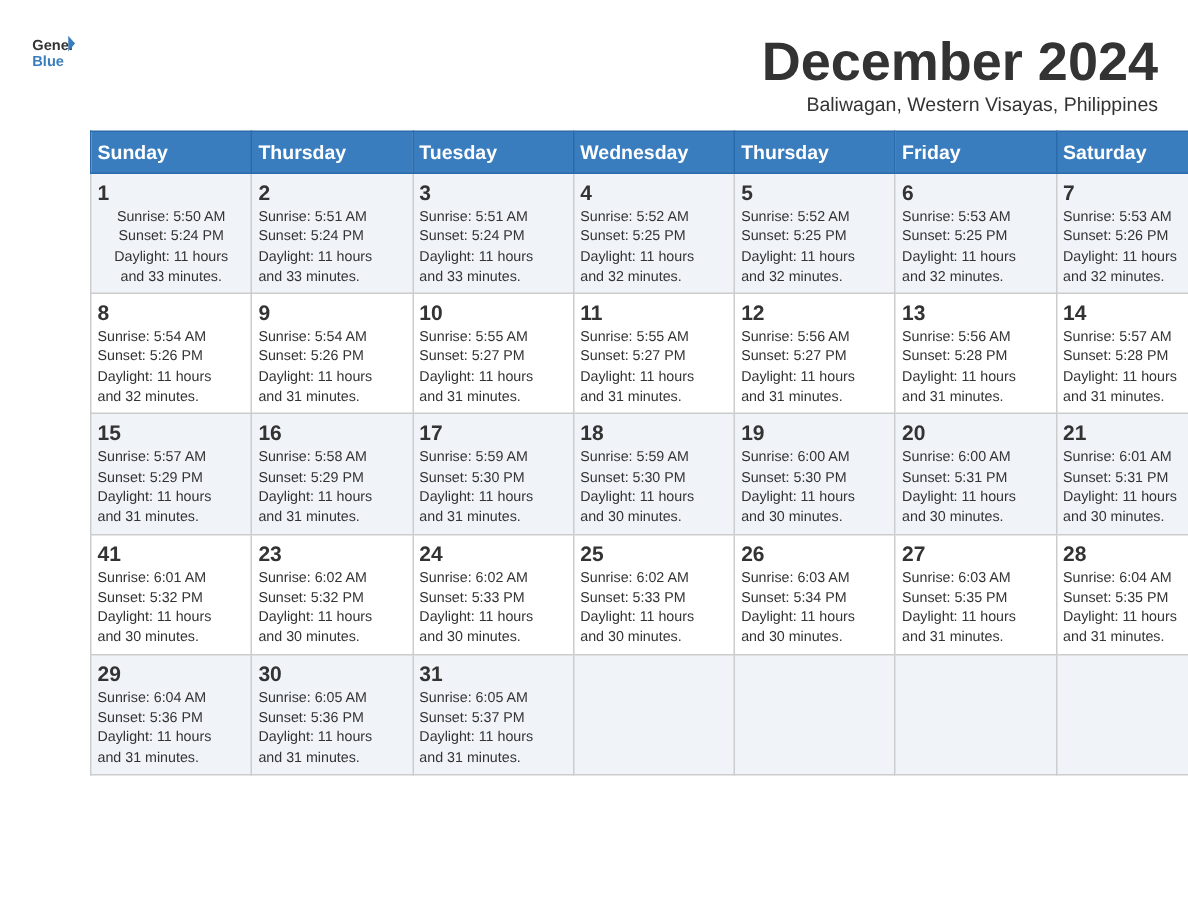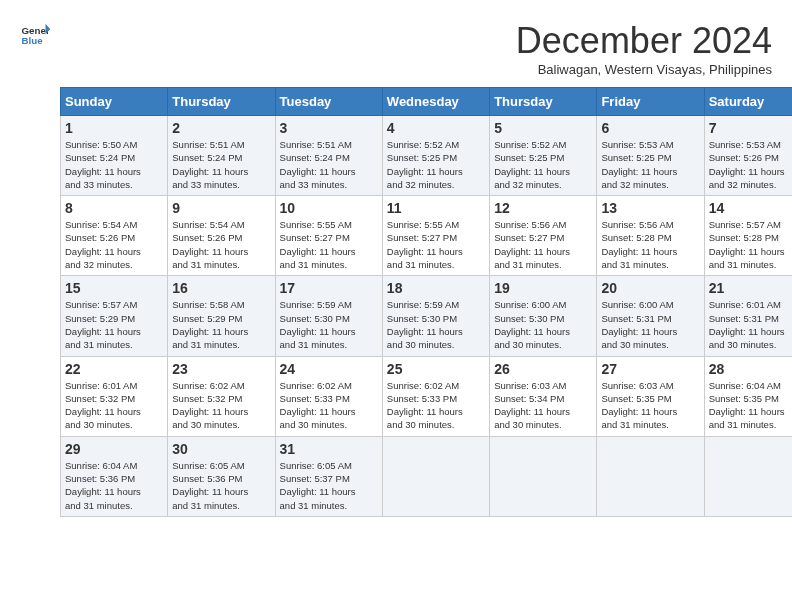--- a/index.html
+++ b/index.html
@@ -23,21 +23,21 @@
     }
     .logo-icon {
       width: 30px;
       height: 30px;
     }
     .title-section {
       text-align: right;
     }
     .month-year {
       font-size: 36px;
-      font-weight: normal;
+      font-weight: bold;
       color: #333;
     }
     .location {
       font-size: 13px;
       color: #333;
     }
     table {
       width: 100%;
       border-collapse: collapse;
       font-size: 11px;
@@ -107,21 +107,21 @@
       <th>Wednesday</th>
       <th>Thursday</th>
       <th>Friday</th>
       <th>Saturday</th>
     </tr>
   </thead>
   <tbody id="calendar-body">
   <tr>
         <td>
           <span class="day-number">1</span>
-          <div class="day-info" style="white-space: pre-line;">Sunrise: 5:50 AM
+          <div class="day-info" style="white-space: pre-line; text-align: center;">Sunrise: 5:50 AM
 Sunset: 5:24 PM
 Daylight: 11 hours
 and 33 minutes.</div>
         </td>
         <td>
           <span class="day-number">2</span>
           <div class="day-info" style="white-space: pre-line;">Sunrise: 5:51 AM
 Sunset: 5:24 PM
 Daylight: 11 hours
 and 33 minutes.</div>
@@ -259,21 +259,21 @@
         <td>
           <span class="day-number">21</span>
           <div class="day-info" style="white-space: pre-line;">Sunrise: 6:01 AM
 Sunset: 5:31 PM
 Daylight: 11 hours
 and 30 minutes.</div>
         </td>
       </tr>
       <tr>
         <td>
-          <span class="day-number">22</span>
+          <span class="day-number">41</span>
           <div class="day-info" style="white-space: pre-line;">Sunrise: 6:01 AM
 Sunset: 5:32 PM
 Daylight: 11 hours
 and 30 minutes.</div>
         </td>
         <td>
           <span class="day-number">23</span>
           <div class="day-info" style="white-space: pre-line;">Sunrise: 6:02 AM
 Sunset: 5:32 PM
 Daylight: 11 hours

